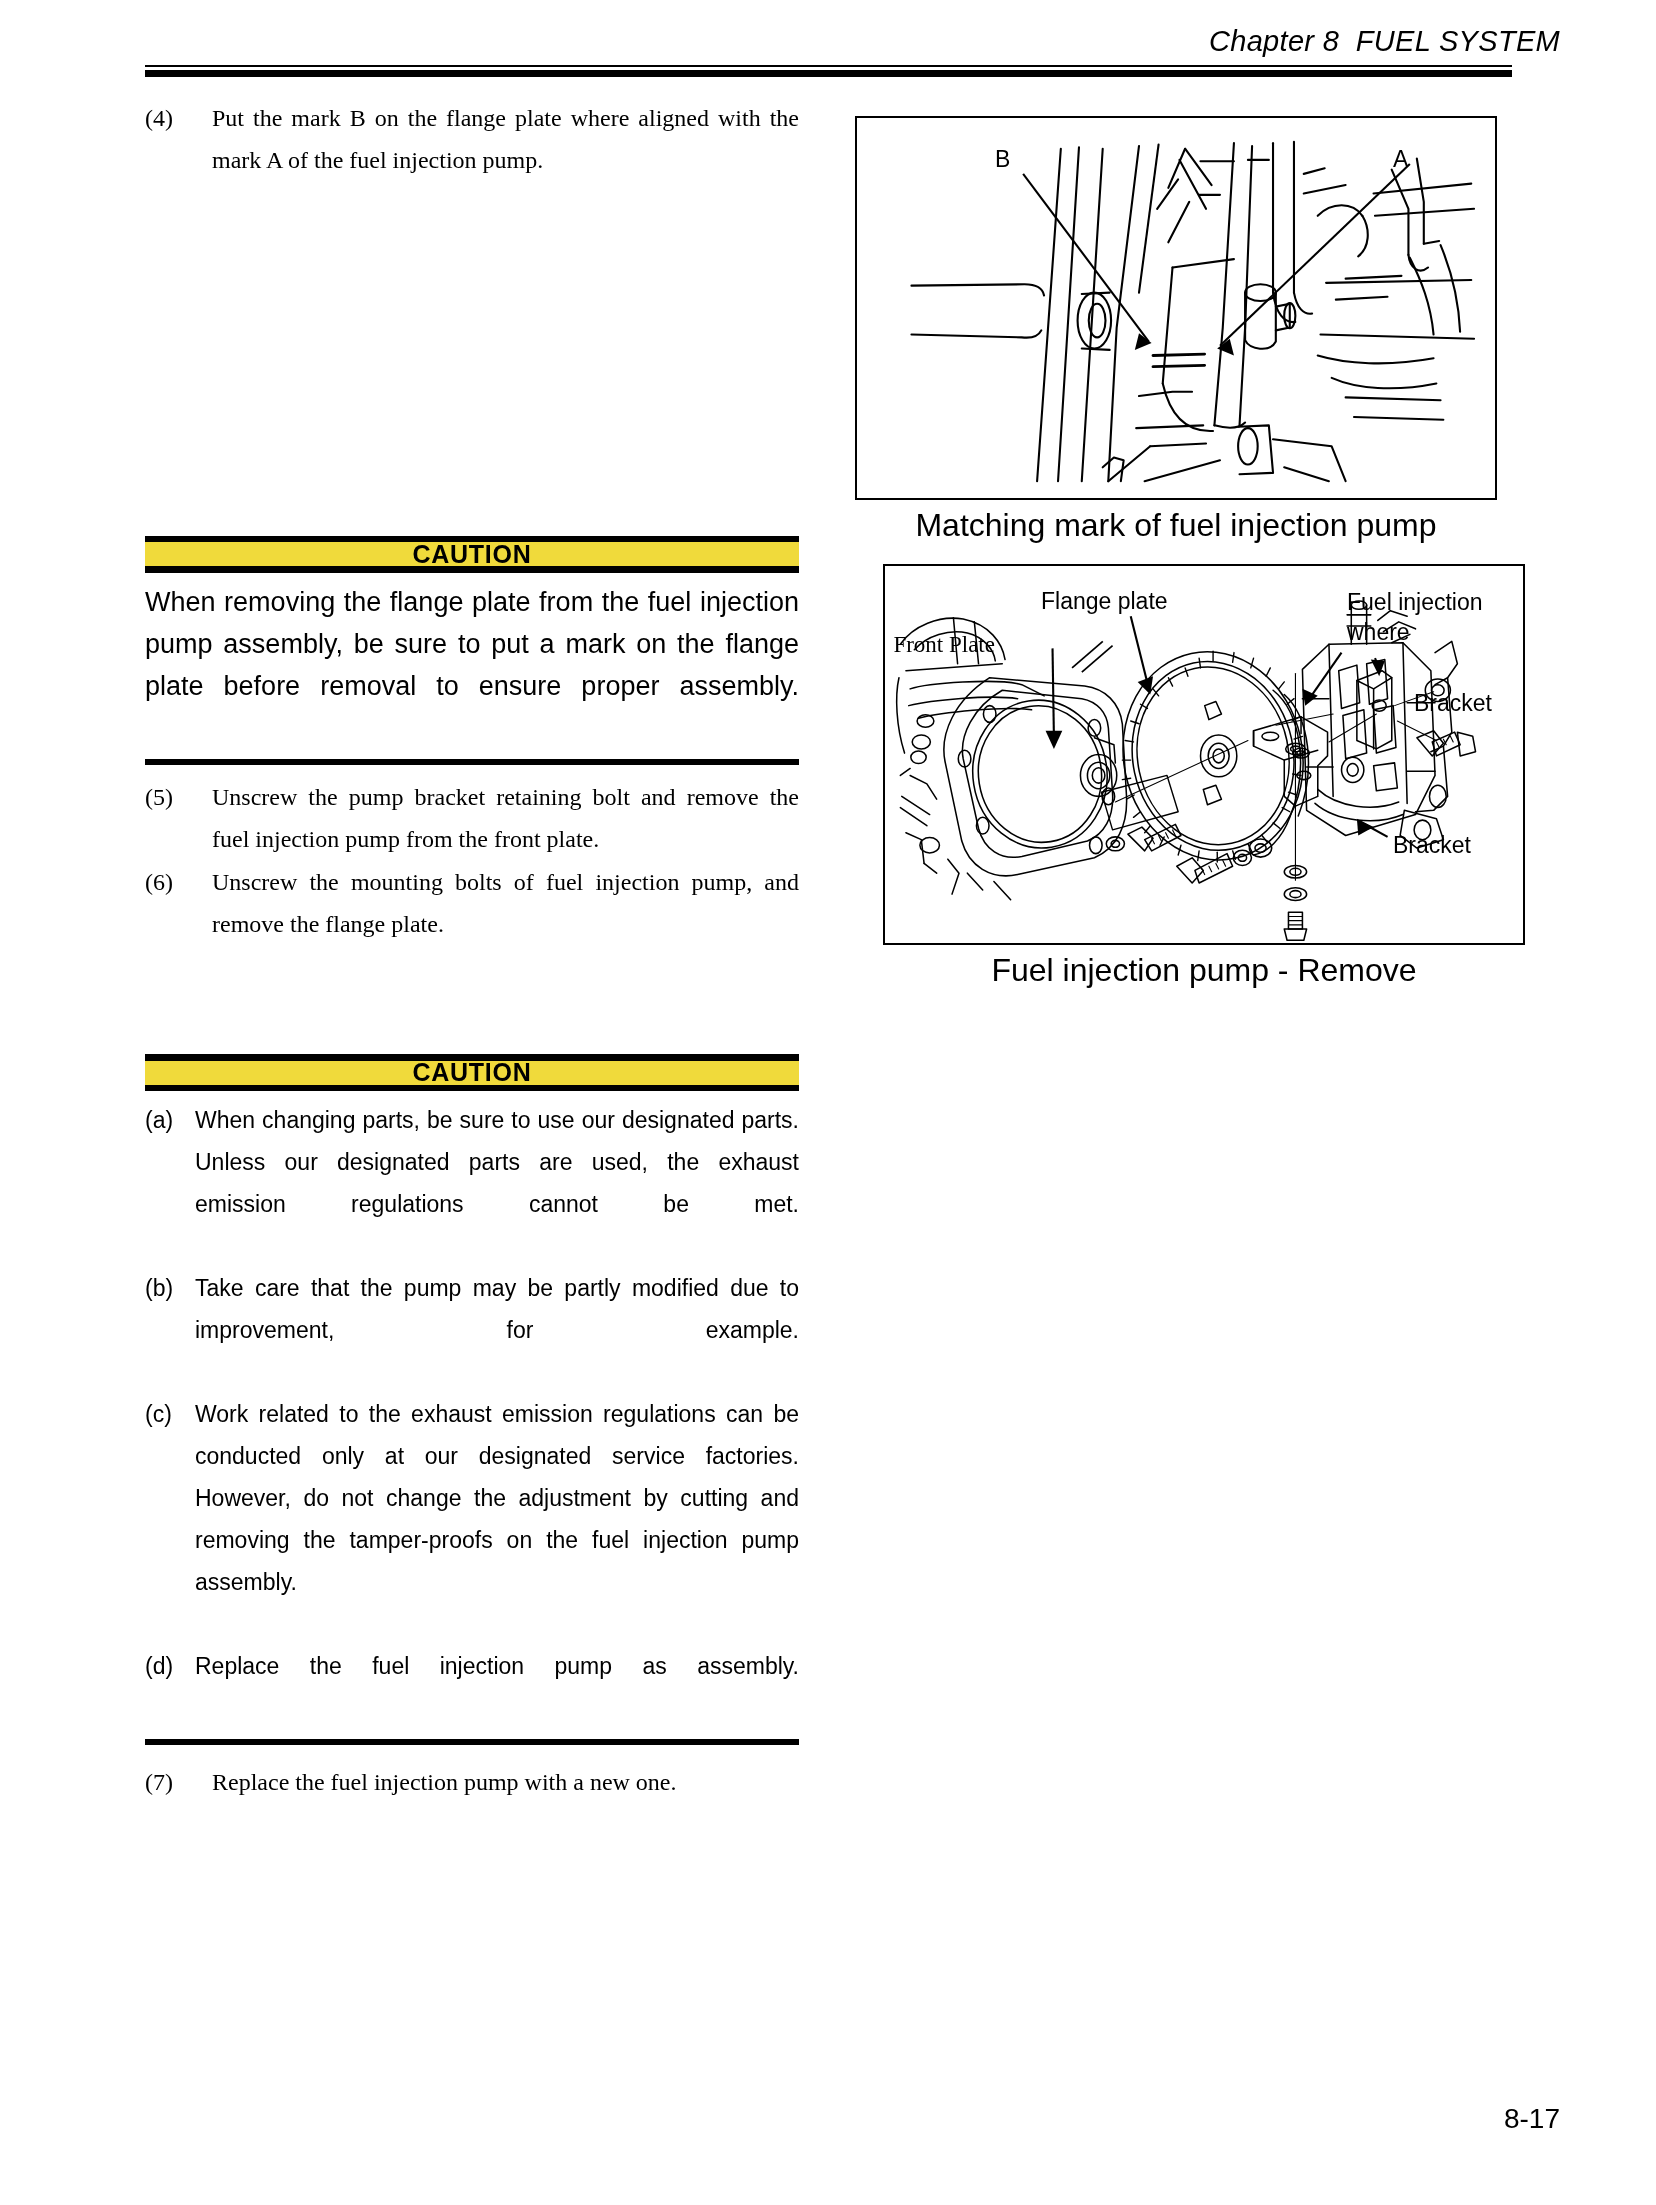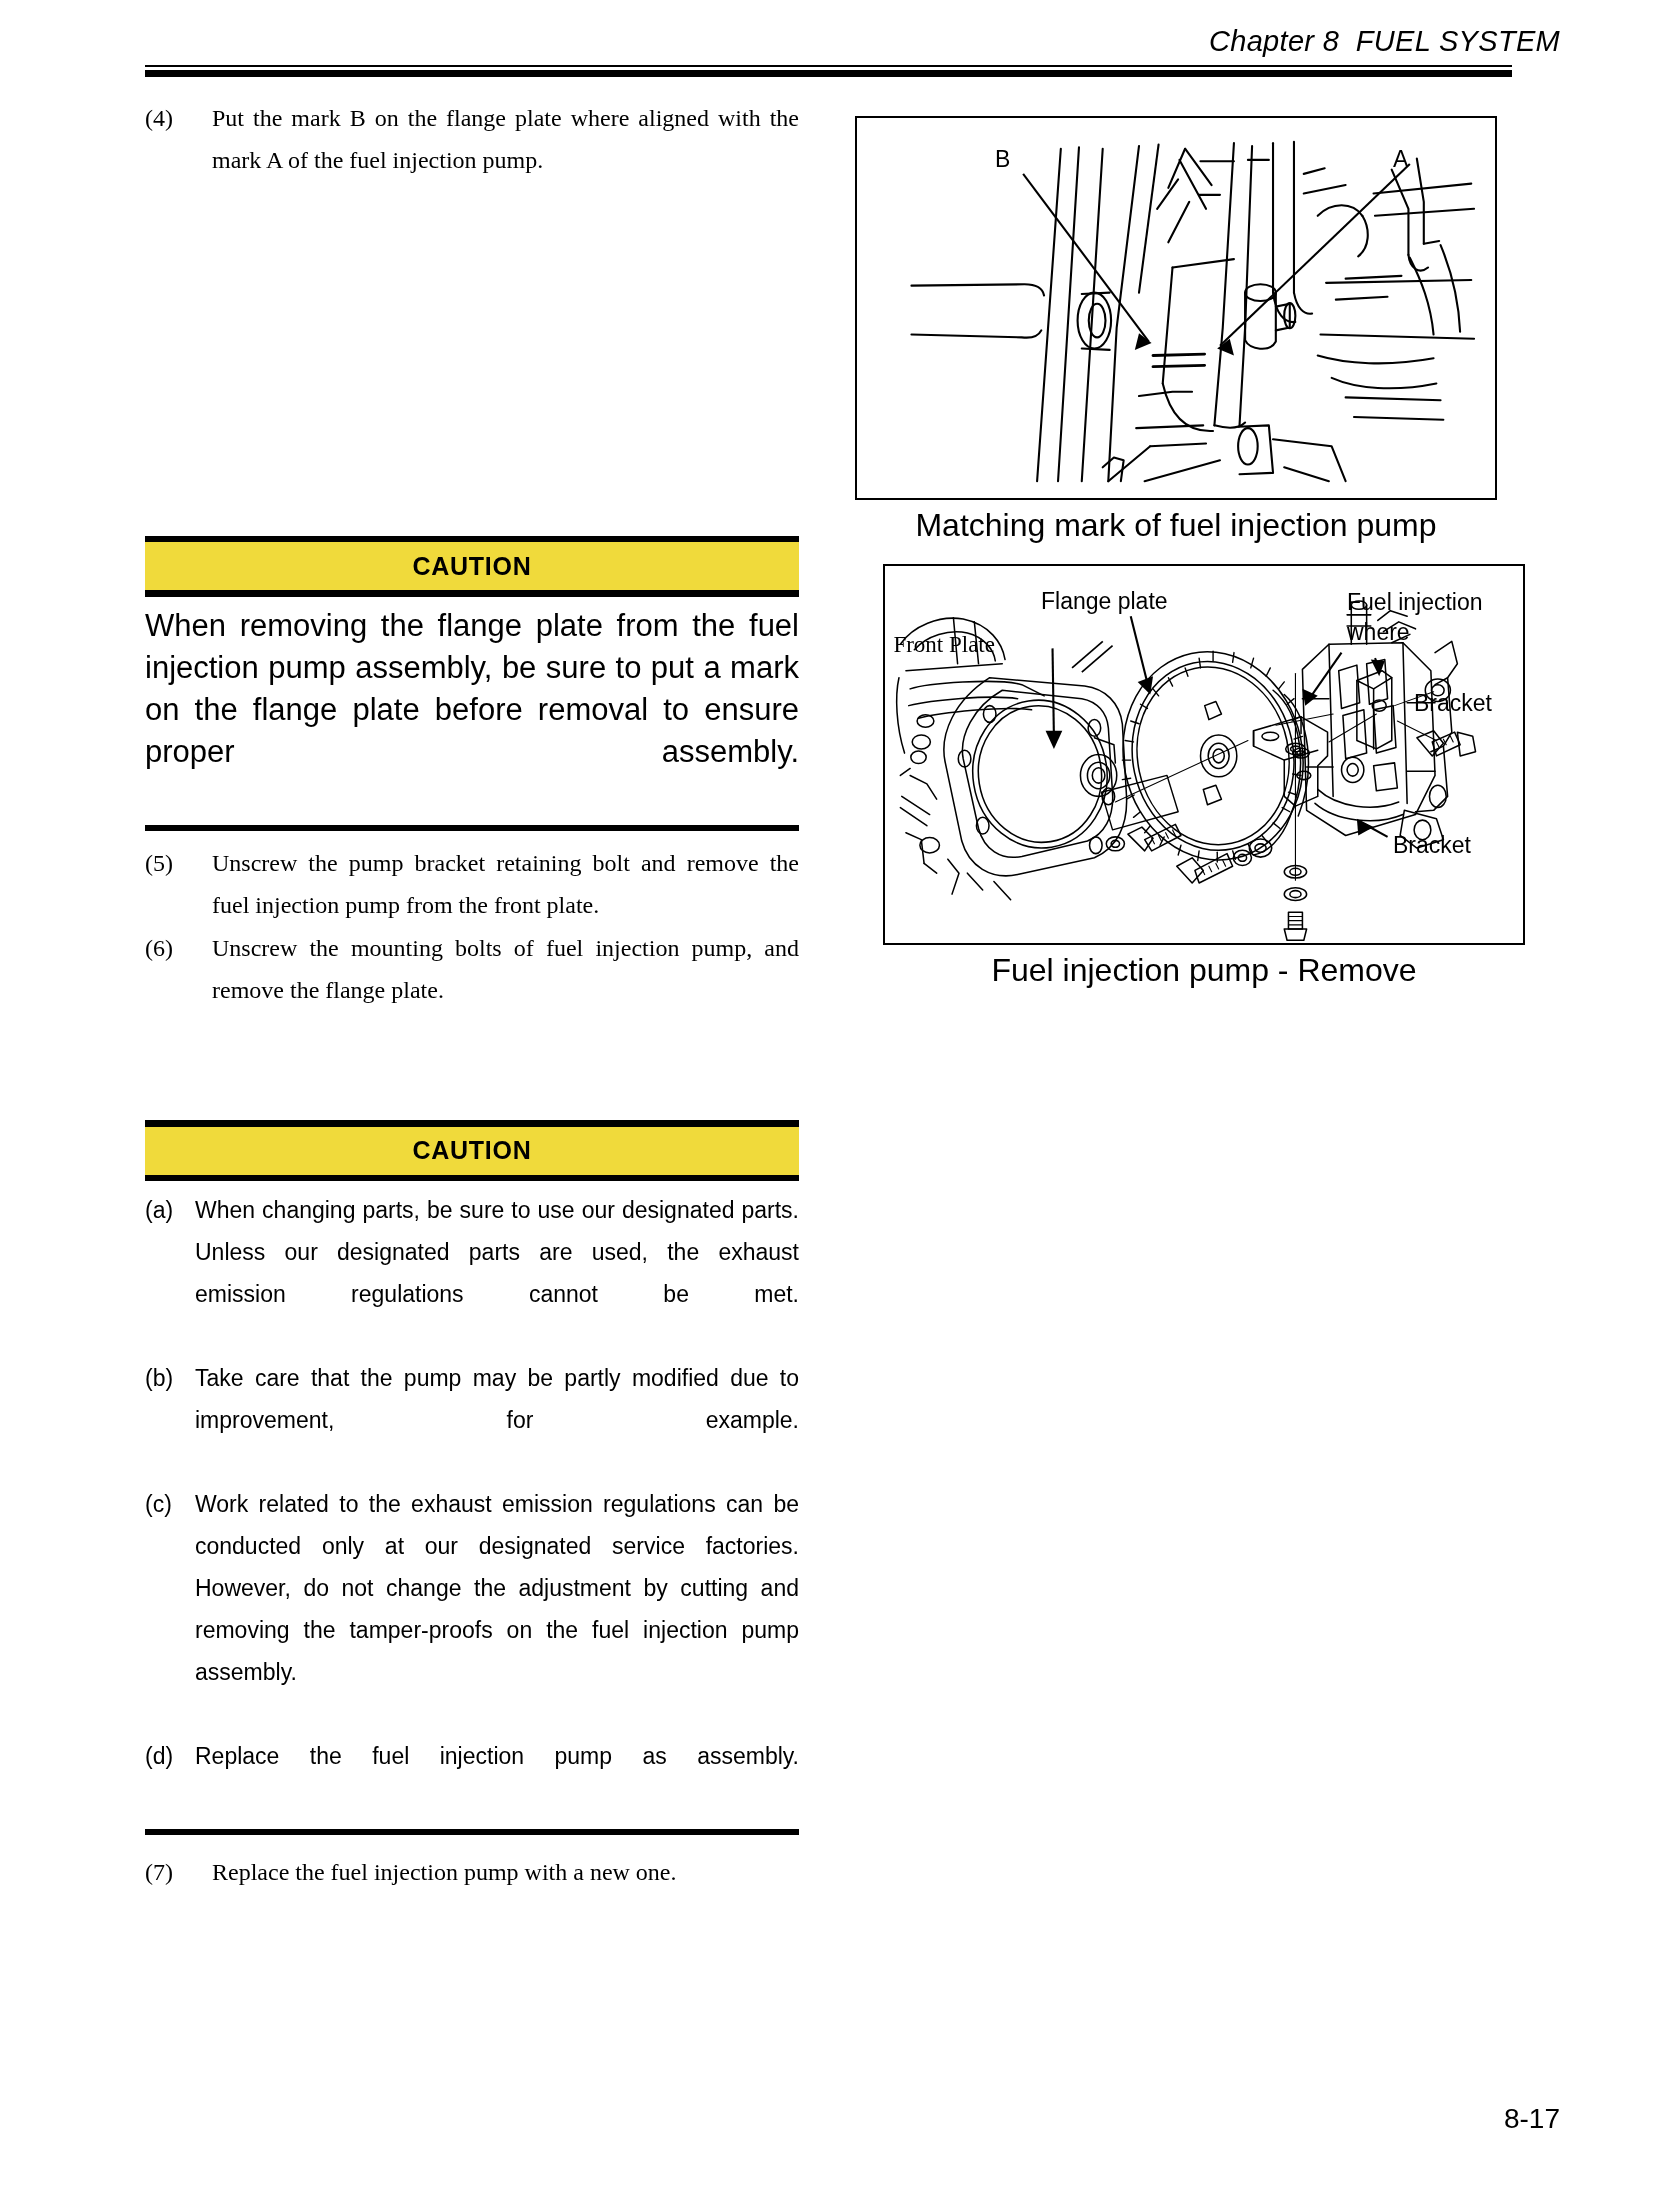--- a/index.html
+++ b/index.html
@@ -84,42 +84,42 @@
   .caution-block {
     width: 654px;
   }
   .caution-top-rule {
     width: 654px;
     height: 6.3px;
     background: #000;
   }
   .caution-bar {
     width: 654px;
-    height: 48px;
+    height: 24px;
     background: #f0da3b;
     display: flex;
     align-items: center;
     justify-content: center;
     box-sizing: border-box;
   }
   .caution-bar span {
     font-family: "Liberation Sans", sans-serif;
     font-weight: bold;
     font-size: 25px;
     letter-spacing: 0.7px;
     color: #000;
   }
   .caution-bottom-rule {
     width: 654px;
     height: 6.3px;
     background: #000;
   }
   .caution-body {
     font-family: "Liberation Sans", sans-serif;
-    font-size: 31px;
+    font-size: 27px;
     line-height: 42px;
     color: #000;
     text-align: justify;
     text-justify: inter-word;
     padding-top: 8.4px;
   }
   .caution-body.plain::after {
     content: "";
     display: inline-block;
     width: 100%;

